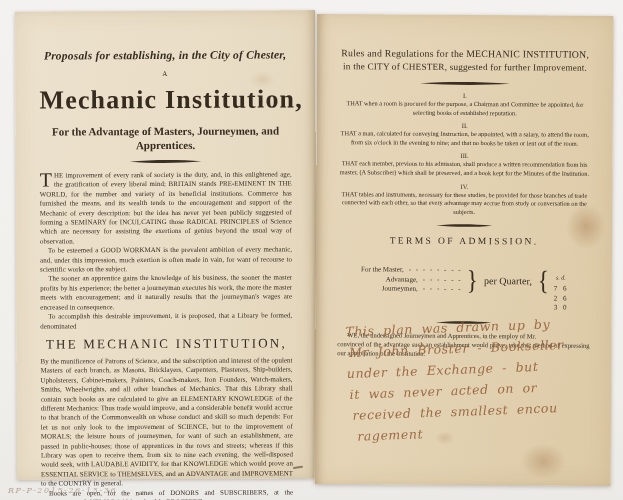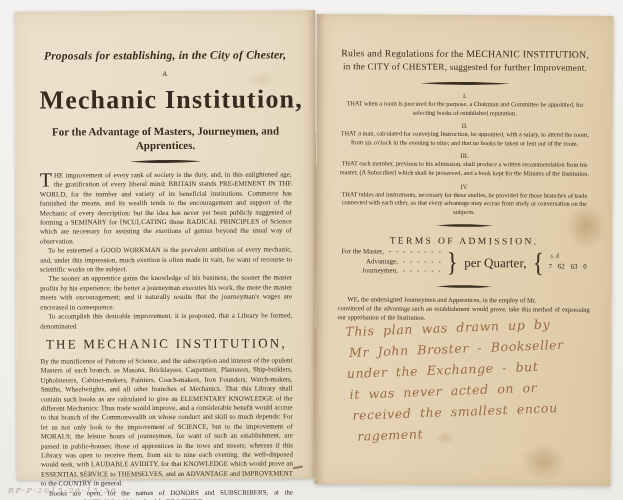--- a/index.html
+++ b/index.html
@@ -57,22 +57,22 @@
   .rr-heading .line2{font-size:9.2px;}
   .rule-block{margin-top:5px;}
   .rule-numeral{text-align:center;font-size:6.5px;margin:4px 0 1px;}
   .rule-text{margin:0 auto;width:96%;text-align:center;font-size:6.3px;line-height:8.6px;}
   .terms-heading{margin:8px 0 2px;text-align:center;font-size:9.5px;font-weight:normal;letter-spacing:2.4px;}
   .terms-table{display:flex;align-items:center;justify-content:center;gap:4px;margin-top:2px;}
   .tt-left{display:flex;flex-direction:column;align-items:flex-end;}
   .tt-row{display:flex;align-items:center;gap:5px;font-size:7px;line-height:9.5px;}
   .tt-dashes{letter-spacing:1.5px;}
   .brace{font-size:27px;line-height:27px;font-weight:normal;transform:scaleX(.85);color:#362b1f;}
-  .tt-quarter{font-size:13px;padding:0 1px;}
-  .tt-values{display:flex;align-items:flex-start;position:relative;padding-top:8px;}
+  .tt-quarter{font-size:10px;padding:0 1px;}
+  .tt-values{display:flex;flex-direction:column;align-items:flex-start;position:relative;padding-top:8px;margin-top:28px;}
   .tt-currency{position:absolute;top:-2px;left:2px;font-size:6px;font-style:italic;}
   .tt-val{font-size:7px;line-height:9.5px;word-spacing:4px;}
   .pledge{margin:6px auto 0;width:97%;}
   .pledge-line1{font-size:6.5px;line-height:9px;text-indent:10px;}
   .pledge-rest{font-size:6.5px;line-height:9px;margin:0;text-align:justify;}
 
   
   .manuscript{
     position:absolute;left:32px;top:302px;
     transform:rotate(-2.5deg);

